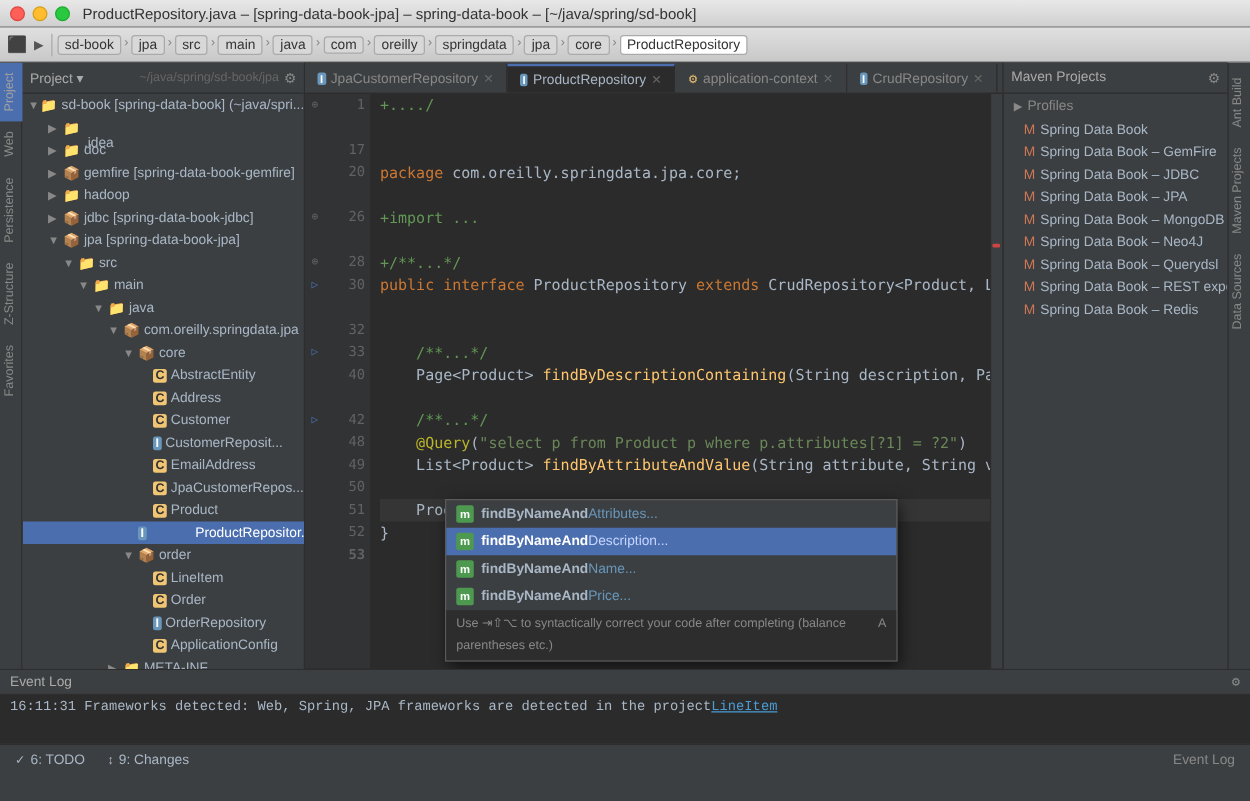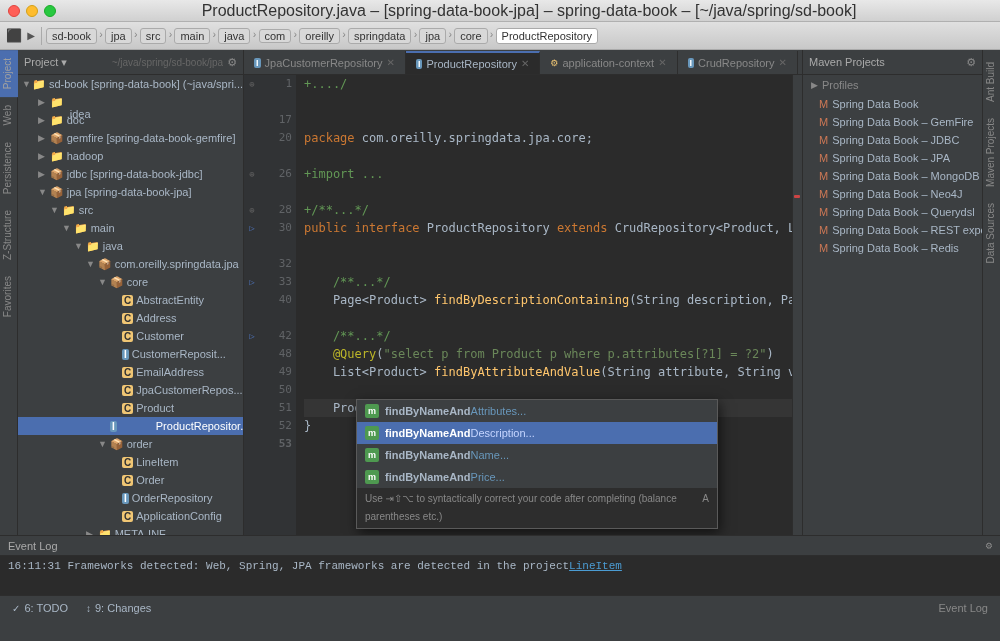--- a/index.html
+++ b/index.html
@@ -12,21 +12,21 @@
   </style>
 </head>
 <body>
 
 <div style="height:22px;background:linear-gradient(to bottom,#e8e8e8,#d0d0d0);display:flex;align-items:center;padding:0 8px;border-bottom:1px solid #b0b0b0;">
   <div class="window-controls">
     <button class="win-btn close"></button>
     <button class="win-btn min"></button>
     <button class="win-btn max"></button>
   </div>
-  <div style="flex:1;text-align:center;font-size:16px;color:#333;font-family:-apple-system,sans-serif;">ProductRepository.java – [spring-data-book-jpa] – spring-data-book – [~/java/spring/sd-book]</div>
+  <div style="flex:1;font-size:12px;color:#333;font-family:-apple-system,sans-serif;">ProductRepository.java – [spring-data-book-jpa] – spring-data-book – [~/java/spring/sd-book]</div>
 </div>
 
 <div style="height:28px;background:linear-gradient(to bottom,#e0e0e0,#c8c8c8);display:flex;align-items:center;padding:0 4px;border-bottom:1px solid #aaa;gap:1px;overflow:hidden;">
 
   <button style="background:transparent;border:none;cursor:pointer;color:#555;font-size:13px;padding:0 2px;">⬛</button>
   <button style="background:transparent;border:none;cursor:pointer;color:#555;font-size:10px;padding:0 2px;">▶</button>
   <div style="width:1px;height:18px;background:#aaa;margin:0 3px;"></div>
 
   <span style="font-size:11px;color:#333;padding:1px 5px;background:#d8d8d8;border:1px solid #aaa;border-radius:3px;cursor:pointer;font-family:-apple-system,sans-serif;">sd-book</span>
   <span style="color:#888;font-size:10px;">›</span>

